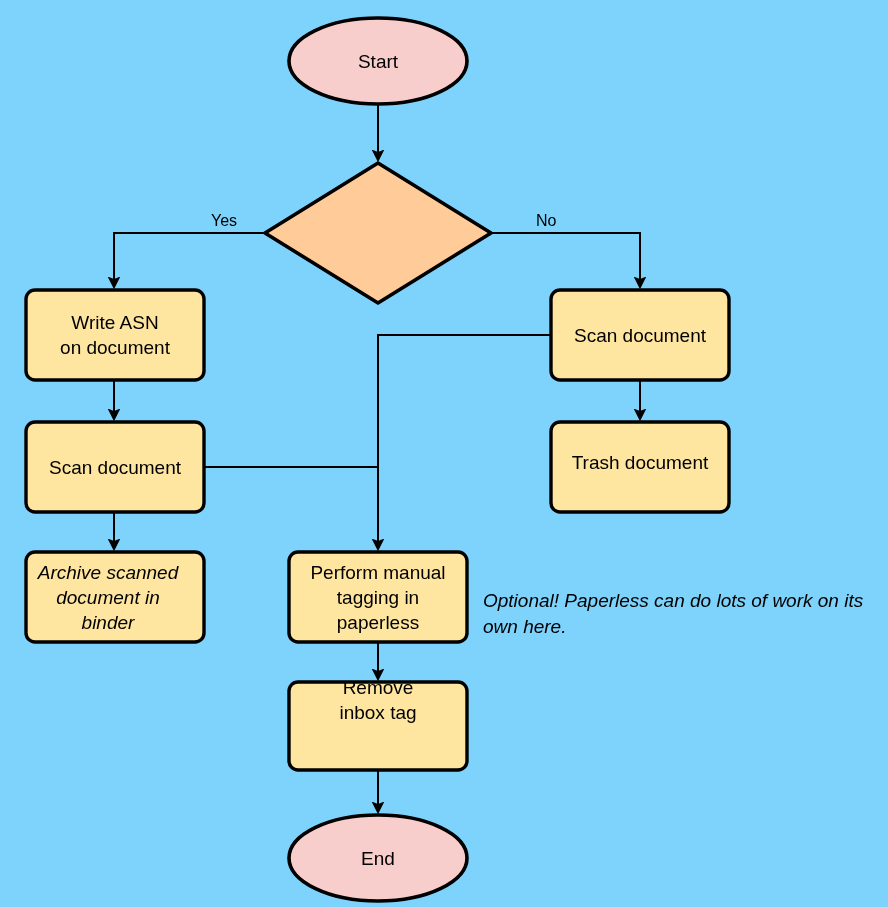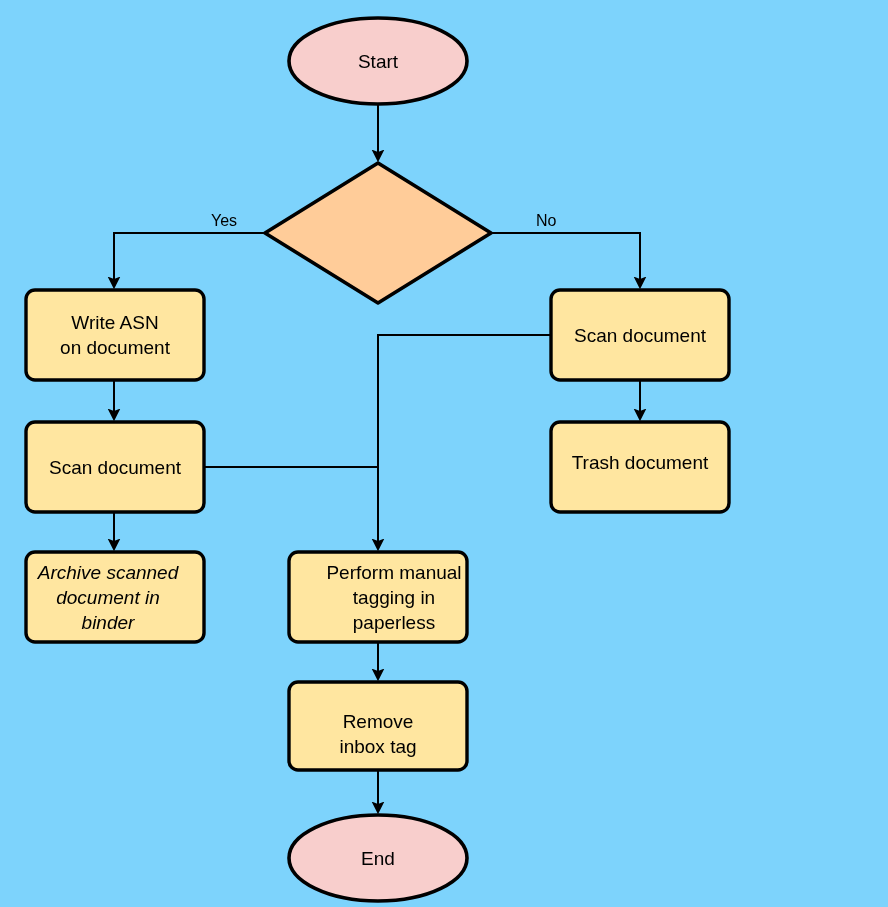--- a/index.html
+++ b/index.html
@@ -123,33 +123,34 @@
   <div class="node-label" style="left:26px; top:422px; width:178px; height:90px;">Scan document</div>
 
   <div class="node-label" style="left:26px; top:552px; width:164px; height:90px;font-style:italic;">Archive scanned
 document in
 binder</div>
 
   <div class="node-label" style="left:551px; top:290px; width:178px; height:90px;">Scan document</div>
 
   <div class="node-label" style="left:551px; top:422px; width:178px; height:80px;">Trash document</div>
 
-  <div class="node-label" style="left:289px; top:552px; width:178px; height:90px;padding-left:16px;">Perform manual
+  <div class="node-label" style="left:289px; top:552px; width:178px; height:90px;">Perform manual
 tagging in
 paperless</div>
 
-  <div class="node-label" style="left:289px; top:682px; width:178px; height:104px;">Remove
+  <div class="node-label" style="left:289px; top:648px; width:178px; height:104px;">Remove
 inbox tag</div>
 
   <div class="node-label" style="left:289px; top:815px; width:178px; height:86px;">End</div>
 
   <div class="edge-label" style="left:211px; top:211px;">Yes</div>
 
   <div class="edge-label" style="left:536px; top:211px;">No</div>
 
+  <div class="note-text">Optional! Paperless can do lots of work on its own here.</div>
 
   <div class="hit" style="left:289px; top:18px; width:178px; height:86px;"></div>
   <div class="hit" style="left:265px; top:163px; width:226px; height:140px;"></div>
   <div class="hit" style="left:26px; top:290px; width:178px; height:90px;"></div>
   <div class="hit" style="left:26px; top:422px; width:178px; height:90px;"></div>
   <div class="hit" style="left:26px; top:552px; width:178px; height:90px;"></div>
   <div class="hit" style="left:551px; top:290px; width:178px; height:90px;"></div>
   <div class="hit" style="left:551px; top:422px; width:178px; height:90px;"></div>
   <div class="hit" style="left:289px; top:552px; width:178px; height:90px;"></div>
   <div class="hit" style="left:289px; top:682px; width:178px; height:88px;"></div>

